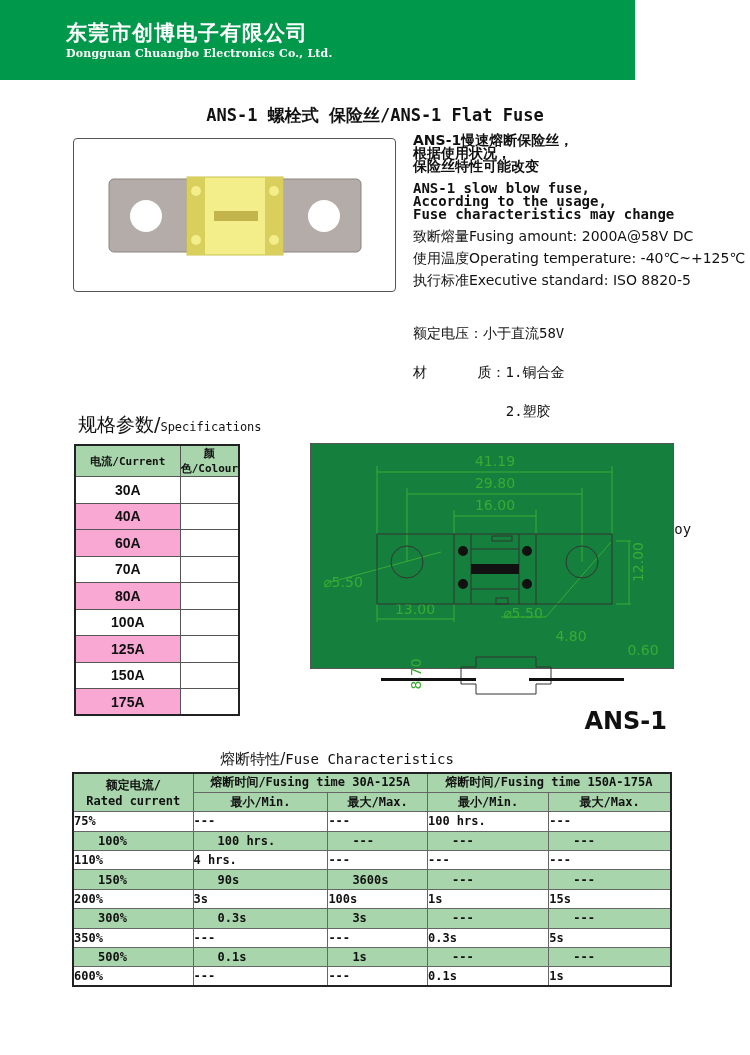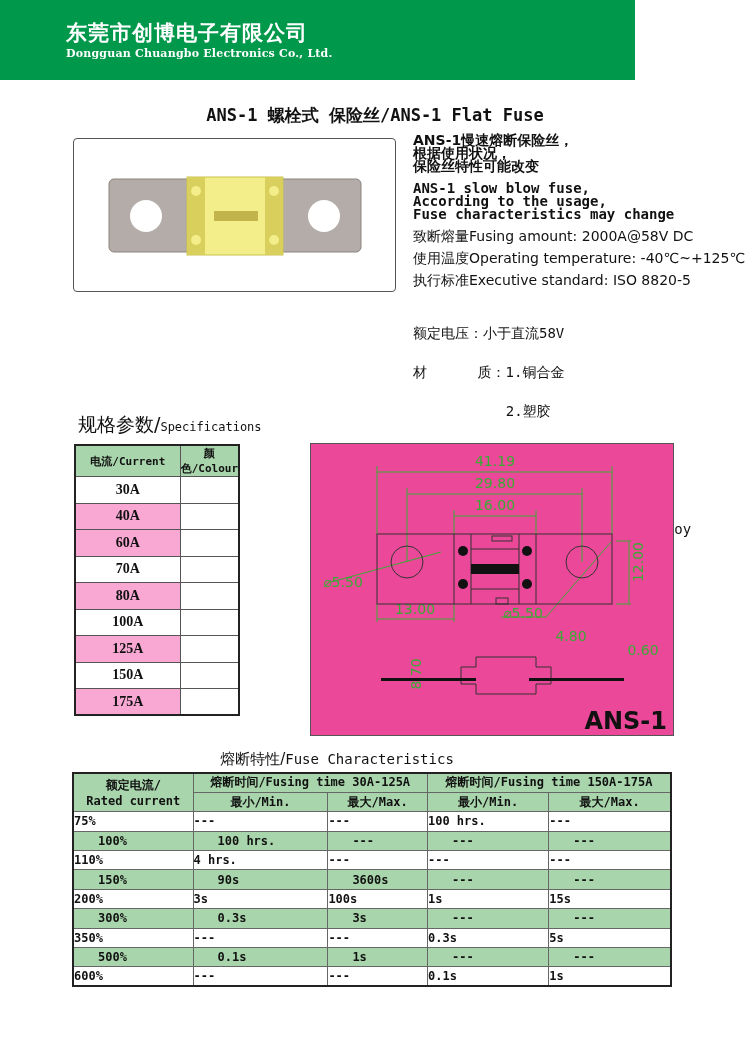--- a/index.html
+++ b/index.html
@@ -9,25 +9,25 @@
   .header .en { position: absolute; left: 66px; top: 47px; font-size: 11px; font-weight: bold; color: #fff; font-family: "DejaVu Serif", serif; letter-spacing: 0.2px; }
   .title { position: absolute; left: 0; width: 750px; top: 104px; text-align: center; font-size: 17px; font-weight: bold; font-family: "DejaVu Sans Mono", monospace; }
   .photo-box { position: absolute; left: 73px; top: 138px; width: 323px; height: 154px; border: 1.5px solid #555; border-radius: 4px; background: #fff; }
   .desc { position: absolute; left: 413px; top: 134px; font-size: 14px; line-height: 13px; }
   .desc .p { margin-bottom: 9px; }
   .desc .bold { font-weight: bold; }
   .mono { font-family: "DejaVu Sans Mono", monospace; }
   .spec-title { position: absolute; left: 78px; top: 412px; font-size: 19px; }
   .spec-title .sm { font-size: 12px; font-family: "DejaVu Sans Mono", monospace; }
   table.spec { position: absolute; left: 74px; top: 444px; width: 166px; border-collapse: collapse; border: 2px solid #222; }
-  table.spec td, table.spec th { border: 1px solid #555; height: 26.5px; text-align: center; font-size: 14px; font-weight: bold; font-family: Liberation Serif, serif; }
+  table.spec td, table.spec th { border: 1px solid #555; height: 26.5px; text-align: center; font-size: 14px; font-weight: bold; font-family: Liberation Sans, sans-serif; }
   table.spec th { font-size: 11px; font-family: "DejaVu Sans Mono", monospace; background: #a8d5ab; height: 27px; }
   table.spec td.c1 { width: 106px; }
   table.spec tr.g td.c1 { background: #f9a8d4; }
-  .drawing { position: absolute; left: 310px; top: 443px; width: 364px; height: 293px; border: 1.5px solid #555; background: #ec4899; }
+  .drawing { position: absolute; left: 310px; top: 443px; width: 364px; height: 226px; border: 1.5px solid #555; background: #15803d; }
   .fc-title { position: absolute; left: 0; width: 674px; top: 750px; text-align: center; font-size: 15px; }
   .fc-title .mono { font-size: 14px; }
   table.fc { position: absolute; left: 72px; top: 772px; width: 600px; border-collapse: collapse; border: 2px solid #222; }
   table.fc td, table.fc th { border: 1px solid #666; font-size: 12px; font-family: "DejaVu Sans Mono", monospace; font-weight: bold; height: 19.4px; padding: 0; }
   table.fc thead th { background: #a8d5ab; }
   table.fc tr.g td { background: #a8d5ab; padding-left: 24px; }
   table.fc .rc { width: 120px; }
 </style>
 </head>
 <body>

